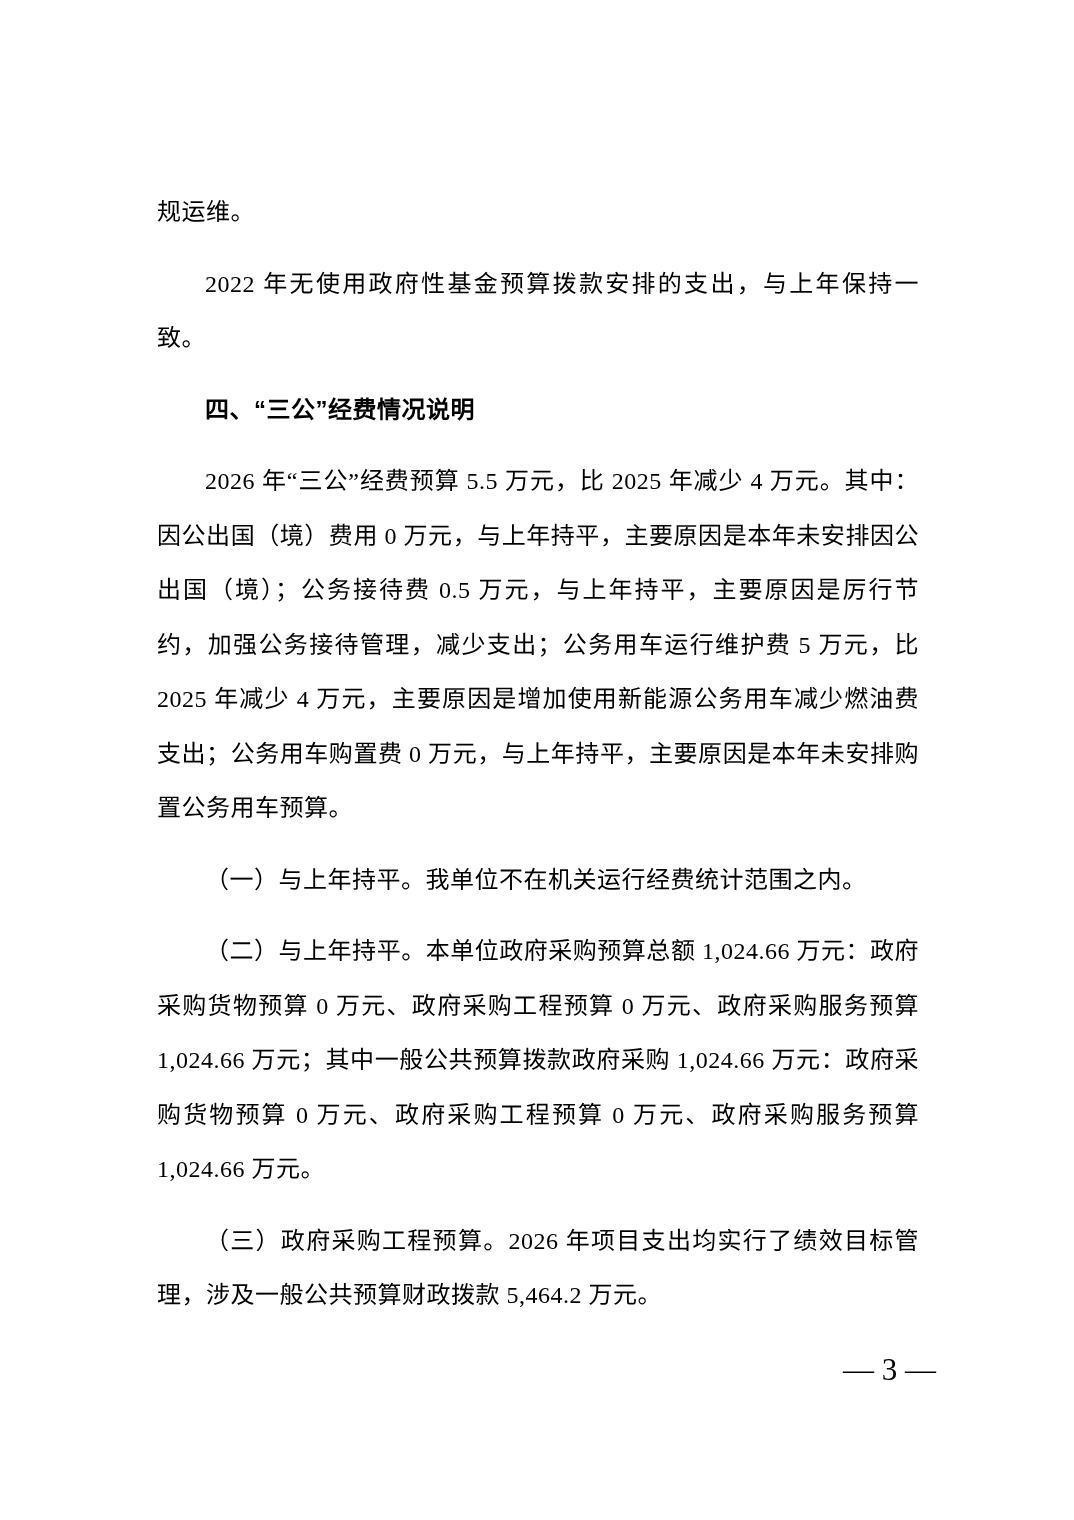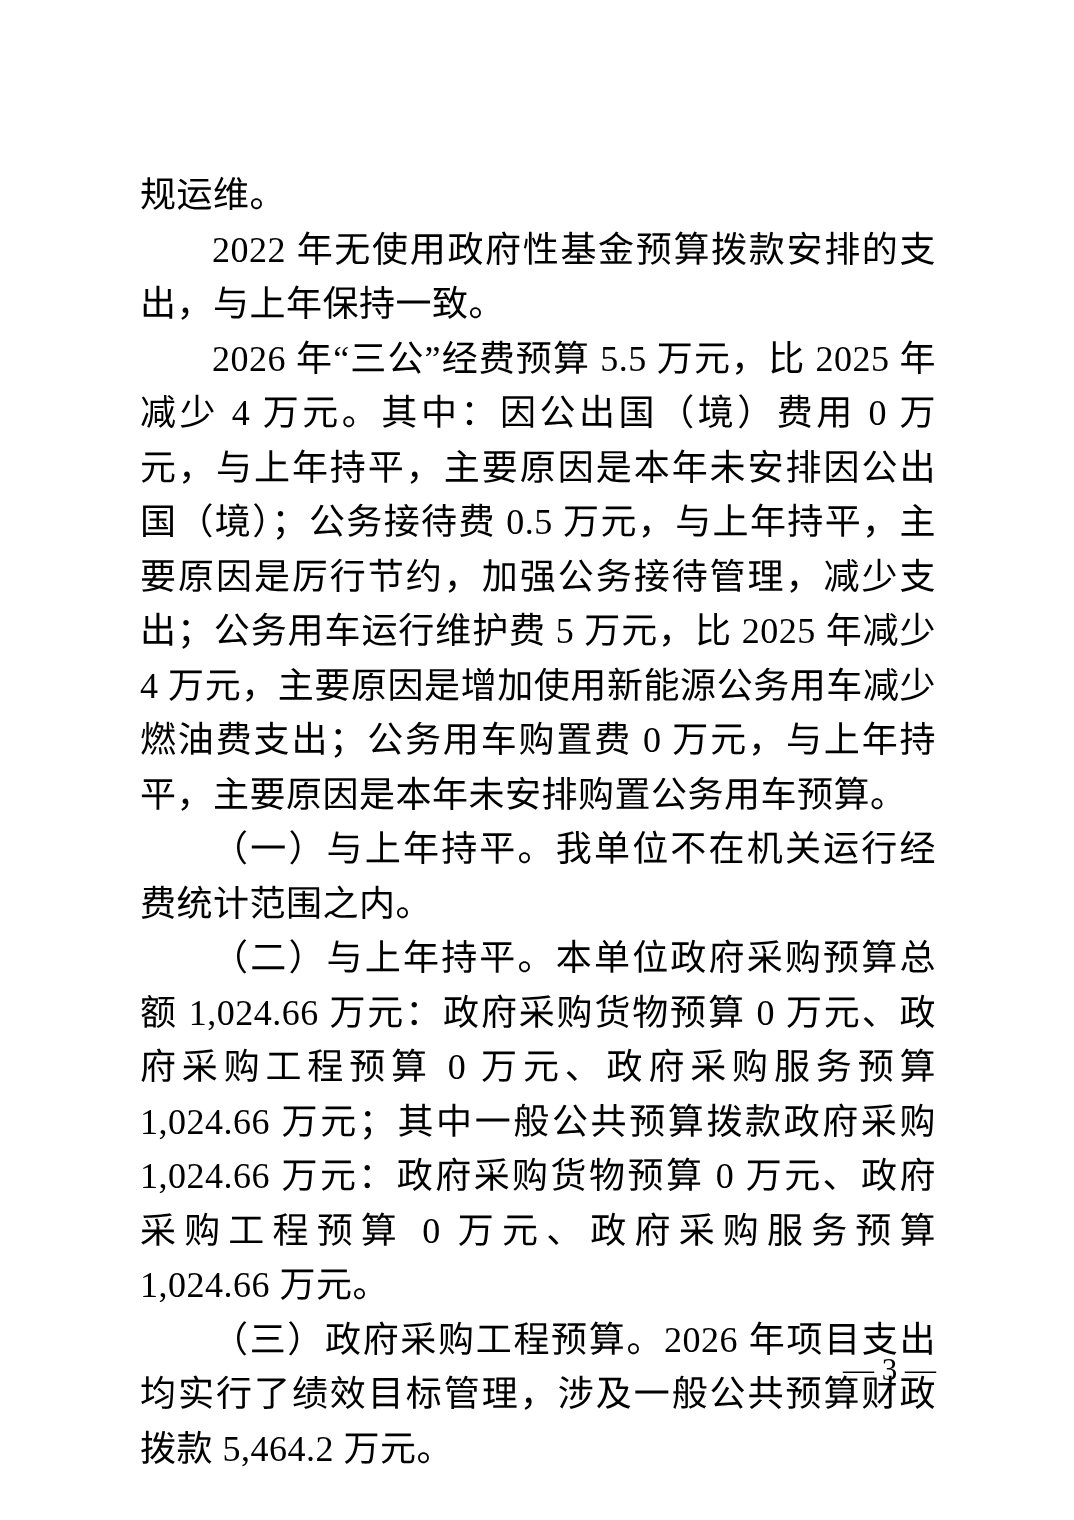--- a/index.html
+++ b/index.html
@@ -18,23 +18,23 @@
     color: #000000;
   }
   .content {
     position: absolute;
     left: 140px;
     top: 168px;
     width: 796px;
   }
   .content p,
   .content h2 {
-    margin: 0;
+    margin: 17px;
     padding: 0;
-    font-size: 36px;
+    font-size: 24px;
     line-height: 54.5px;
     font-weight: normal;
     text-align: justify;
     text-justify: inter-ideograph;
     letter-spacing: 0.5px;
   }
   .content p.indent {
     text-indent: 2em;
   }
   .content p.no-indent {
@@ -64,20 +64,21 @@
 <body>
 
 <div class="page">
 
   <main class="content">
 
     <p class="no-indent">规运维。</p>
 
     <p class="indent">2022 年无使用政府性基金预算拨款安排的支出，与上年保持一致。</p>
 
+    <h2 class="heading">四、“三公”经费情况说明</h2>
 
     <p class="indent">2026 年“三公”经费预算 5.5 万元，比 2025 年减少 4 万元。其中：因公出国（境）费用 0 万元，与上年持平，主要原因是本年未安排因公出国（境）；公务接待费 0.5 万元，与上年持平，主要原因是厉行节约，加强公务接待管理，减少支出；公务用车运行维护费 5 万元，比 2025 年减少 4 万元，主要原因是增加使用新能源公务用车减少燃油费支出；公务用车购置费 0 万元，与上年持平，主要原因是本年未安排购置公务用车预算。</p>
 
 
     <p class="indent"><span class="lead">（一）与上年持平。</span><span>我单位不在机关运行经费统计范围之内。</span></p>
 
     <p class="indent"><span class="lead">（二）与上年持平。</span><span>本单位政府采购预算总额 1,024.66 万元：政府采购货物预算 0 万元、政府采购工程预算 0 万元、政府采购服务预算 1,024.66 万元；其中一般公共预算拨款政府采购 1,024.66 万元：政府采购货物预算 0 万元、政府采购工程预算 0 万元、政府采购服务预算 1,024.66 万元。</span></p>
 
     <p class="indent"><span class="lead">（三）政府采购工程预算。</span><span>2026 年项目支出均实行了绩效目标管理，涉及一般公共预算财政拨款 5,464.2 万元。</span></p>
 

